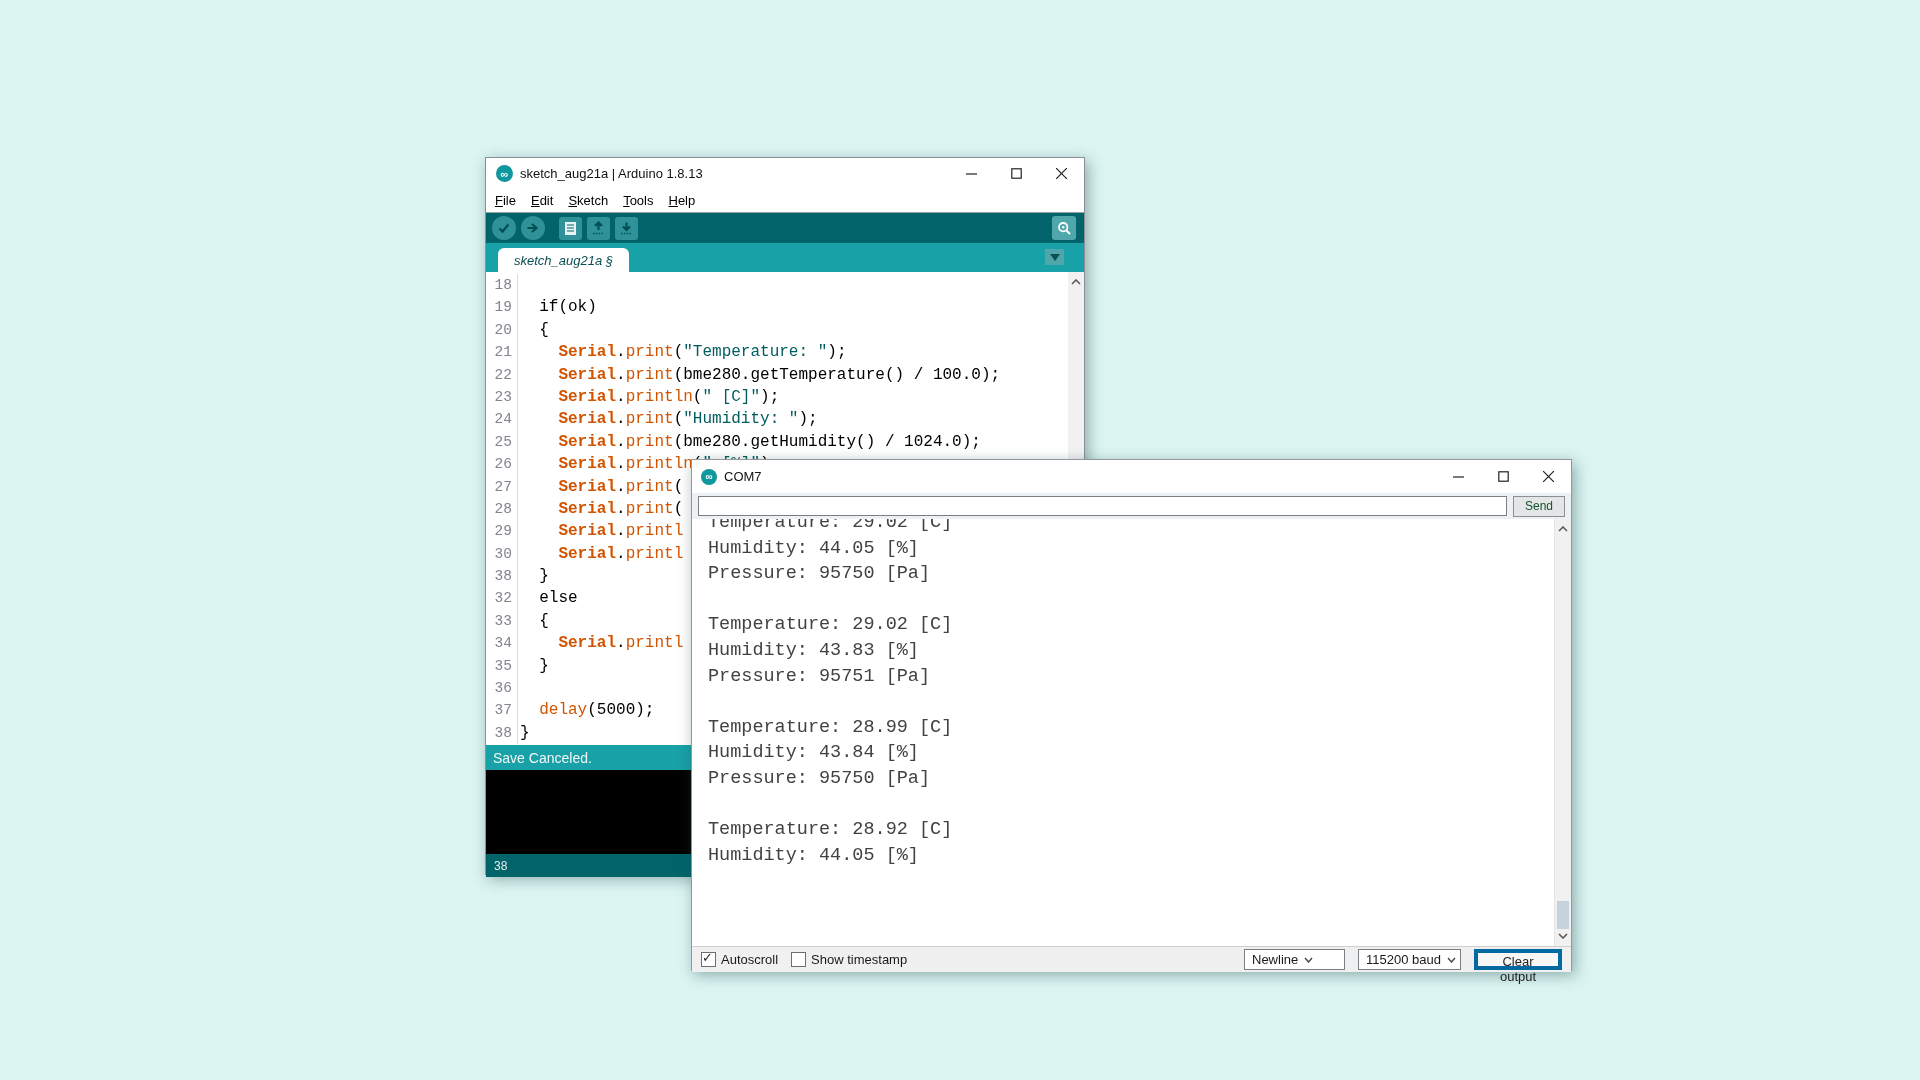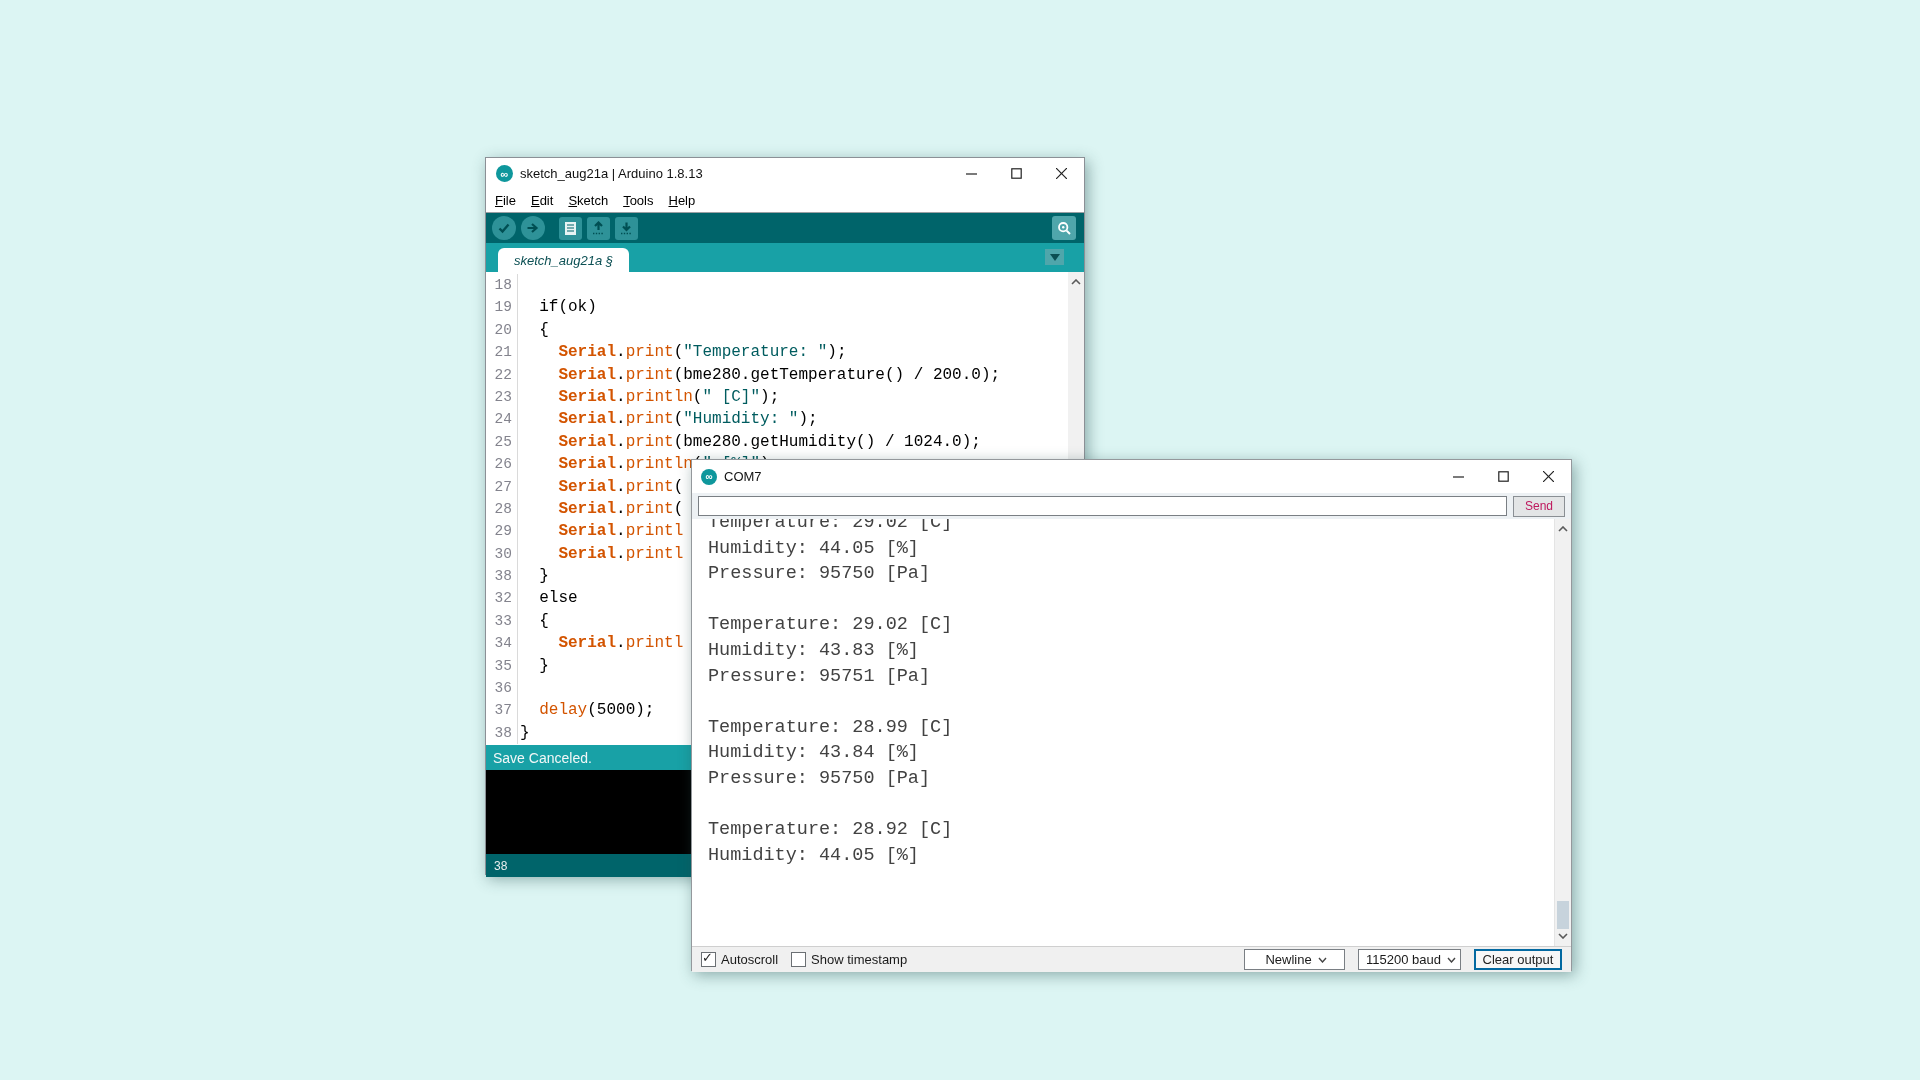--- a/index.html
+++ b/index.html
@@ -56,38 +56,38 @@
   .console{flex:none;height:84px;background:#000;}
   .footerbar{flex:none;height:23px;background:#00646a;color:#e8eeee;font-size:12px;display:flex;align-items:center;padding-left:8px;}
 
   
   .serial{left:691px;top:459px;width:881px;height:512px;z-index:2;border-color:#94989c;}
   .serial .titlebar{height:33px;}
   .serial .app-icon{width:16px;height:16px;font-size:10px;margin-left:9px;}
   .send-row{flex:none;height:26px;background:#edf1f4;display:flex;align-items:center;padding:0 6px;}
   .serial-input{flex:1;height:18px;border:1px solid #7a7f84;background:#fff;font-size:13px;padding:0 4px;outline:none;}
   .send-btn{flex:none;width:52px;height:21px;margin-left:6px;background:#e3e5e6;border:1px solid #8a8f94;
-            font-size:12px;color:#be185d;font-family:"Liberation Sans",sans-serif;}
+            font-size:12px;color:#14532d;font-family:"Liberation Sans",sans-serif;}
   .serial-output{flex:none;height:427px;background:#fff;position:relative;overflow:hidden;}
   .serial-text{position:absolute;left:16px;top:-9px;right:24px;}
   .serial-line{height:25.6px;line-height:25.6px;font-family:"Liberation Mono",monospace;font-size:18.5px;
                color:#424242;white-space:pre;}
   .serial-output .vscroll{height:100%;border-left:1px solid #e4e4e4;}
   .serial-bottombar{flex:none;height:25px;background:#f0f0f0;border-top:1px solid #cfcfcf;display:flex;
                     align-items:center;padding:0 9px;gap:13px;font-size:13px;color:#1a1a1a;}
   .cb{display:flex;align-items:center;gap:5px;}
   .cbox{width:13px;height:13px;background:#fff;border:1px solid #6b6f73;position:relative;flex:none;}
   .cbox.checked::after{content:"✓";position:absolute;left:0px;top:-3px;font-size:13px;color:#1f1f1f;}
   .spacer{flex:1;}
   .select{height:19px;background:#fff;border:1px solid #7a7f84;display:flex;align-items:center;
           padding:0 4px 0 7px;font-size:13px;gap:6px;}
   .select svg{stroke:#444;stroke-width:1.4;fill:none;flex:none;}
-  .sel-line-ending{width:88px;justify-content:center;}
+  .sel-line-ending{width:88px;justify-content:flex-start;}
   .sel-baud{width:90px;justify-content:space-between;}
-  .clear-btn{height:21px;width:88px;background:#f7f7f7;border:2px solid #0369a1;font-size:13px;color:#222;
+  .clear-btn{height:21px;width:88px;background:#f7f7f7;border:4px solid #0369a1;font-size:13px;color:#222;
              font-family:"Liberation Sans",sans-serif;}
 </style>
 </head>
 <body>
 
 <div class="canvas">
 
   <section class="win ide">
     <div class="titlebar">
       <span class="app-icon">∞</span>
@@ -183,21 +183,21 @@
           <div class="code-line">
             <span class="gutter">20</span>
             <span class="code-text"><span class="tok-p">  {</span></span>
           </div>
           <div class="code-line">
             <span class="gutter">21</span>
             <span class="code-text"><span class="tok-p">    </span><span class="tok-kw">Serial</span><span class="tok-p">.</span><span class="tok-fn">print</span><span class="tok-p">(</span><span class="tok-str">"Temperature: "</span><span class="tok-p">);</span></span>
           </div>
           <div class="code-line">
             <span class="gutter">22</span>
-            <span class="code-text"><span class="tok-p">    </span><span class="tok-kw">Serial</span><span class="tok-p">.</span><span class="tok-fn">print</span><span class="tok-p">(bme280.getTemperature() / 200.0);</span></span>
+            <span class="code-text"><span class="tok-p">    </span><span class="tok-kw">Serial</span><span class="tok-p">.</span><span class="tok-fn">print</span><span class="tok-p">(bme280.getTemperature() / 100.0);</span></span>
           </div>
           <div class="code-line">
             <span class="gutter">23</span>
             <span class="code-text"><span class="tok-p">    </span><span class="tok-kw">Serial</span><span class="tok-p">.</span><span class="tok-fn">println</span><span class="tok-p">(</span><span class="tok-str">" [C]"</span><span class="tok-p">);</span></span>
           </div>
           <div class="code-line">
             <span class="gutter">24</span>
             <span class="code-text"><span class="tok-p">    </span><span class="tok-kw">Serial</span><span class="tok-p">.</span><span class="tok-fn">print</span><span class="tok-p">(</span><span class="tok-str">"Humidity: "</span><span class="tok-p">);</span></span>
           </div>
           <div class="code-line">

